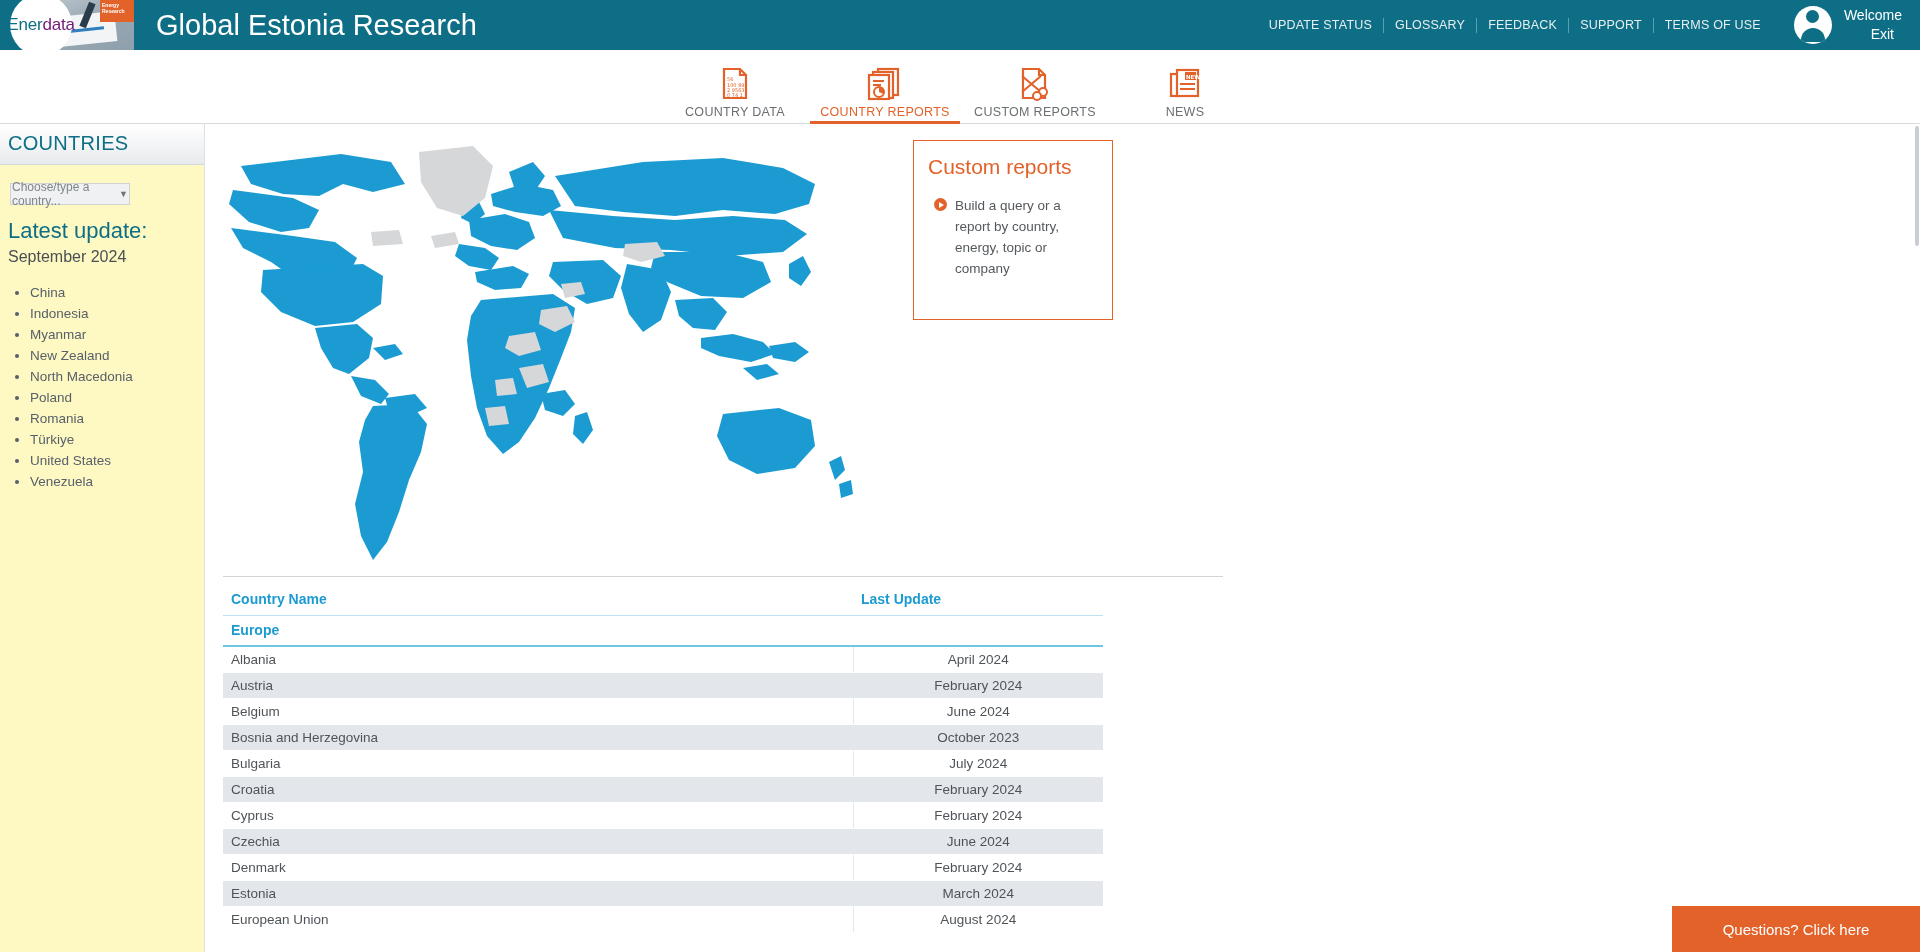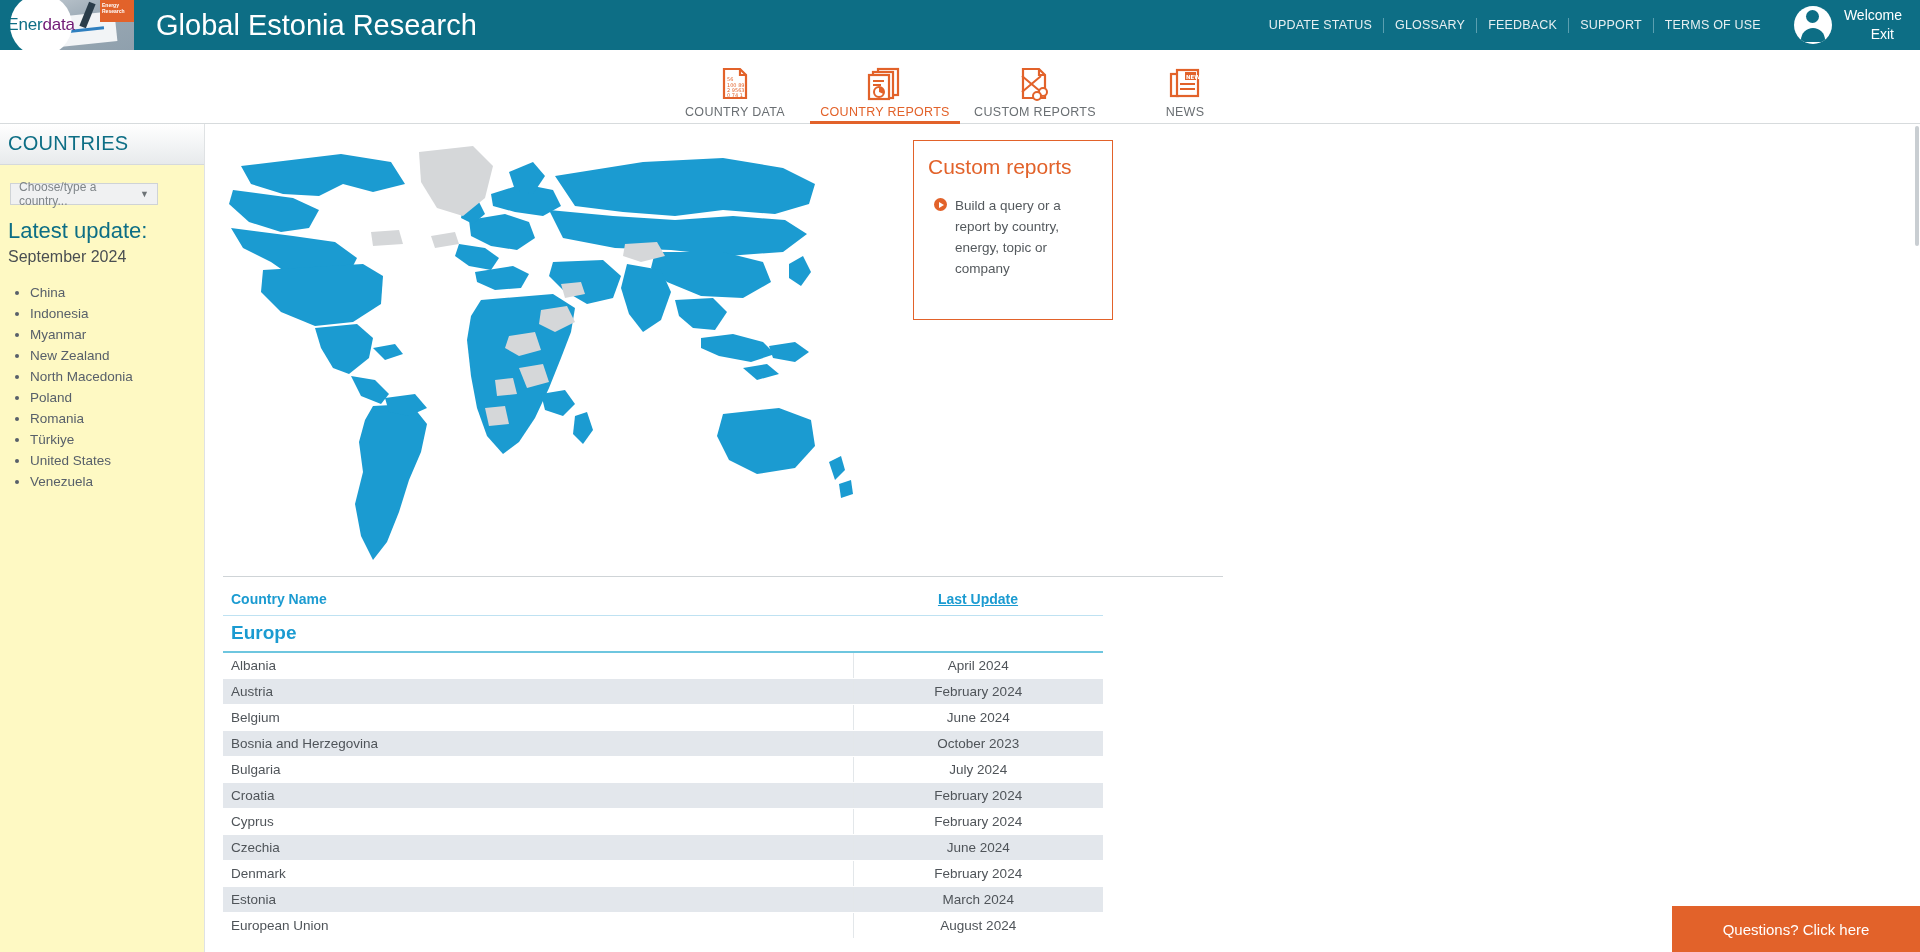--- a/index.html
+++ b/index.html
@@ -158,26 +158,26 @@
     background: linear-gradient(to bottom,#ffffff,#e7eaec);
     border-bottom: 1px solid #d5d9dc;
     padding: 8px 10px 9px 8px;
   }
   .sidebar-header h2 {
     margin: 0; font-size: 20px; font-weight: 400;
     color: #0d6e85; letter-spacing: 0.3px;
   }
   .country-select-wrap { padding: 18px 10px 0 10px; }
   .country-select {
-    width: 148px; height: 22px;
+    width: 120px; height: 22px;
     border: 1px solid #cfd3d6;
     background: #f0f1f2;
     font-size: 12px; color: #7f8588;
     display: flex; align-items: center;
-    padding: 0 8px;
+    padding: 0 1px;
     cursor: pointer;
   }
   .country-select .caret { margin-left: auto; font-size: 9px; color: #6d7376; }
   .latest-update { padding: 12px 10px 0 8px; }
   .latest-update .lu-title {
     font-size: 22px; color: #0d6e85; font-weight: 400; line-height: 28px;
   }
   .latest-update .lu-date {
     font-size: 16px; color: #4a4f52; font-weight: 400; line-height: 24px;
   }
@@ -221,25 +221,25 @@
   
   .table-wrap { margin: 14px 0 0 18px; width: 1000px; }
   .table-top-rule { border-top: 1px solid #cfd4d7; margin-bottom: 10px; }
   table.ctable { width: 880px; border-collapse: collapse; table-layout: fixed; }
   table.ctable th {
     text-align: left;
     font-size: 14px; font-weight: bold; color: #1b9bd1;
     padding: 4px 8px 8px 8px;
     border-bottom: 1px solid #bfe2f2;
   }
-  table.ctable th.lu { text-align: center; text-decoration: underline; }
+  table.ctable th.lu { text-align: left; }
   col.c-name { width: 630px; }
   col.c-date { width: 250px; }
   tr.group td {
-    font-size: 19px; font-weight: bold; color: #1b9bd1;
+    font-size: 14px; font-weight: bold; color: #1b9bd1;
     padding: 6px 8px 7px 8px;
     border-bottom: 2px solid #6ec6df;
   }
   tr.drow td {
     font-size: 13.5px; color: #4f5459;
     padding: 5px 8px;
     height: 23px;
     border-bottom: 1px solid #ffffff;
   }
   tr.drow td.name { border-right: 1px solid #e3e7ea; }

